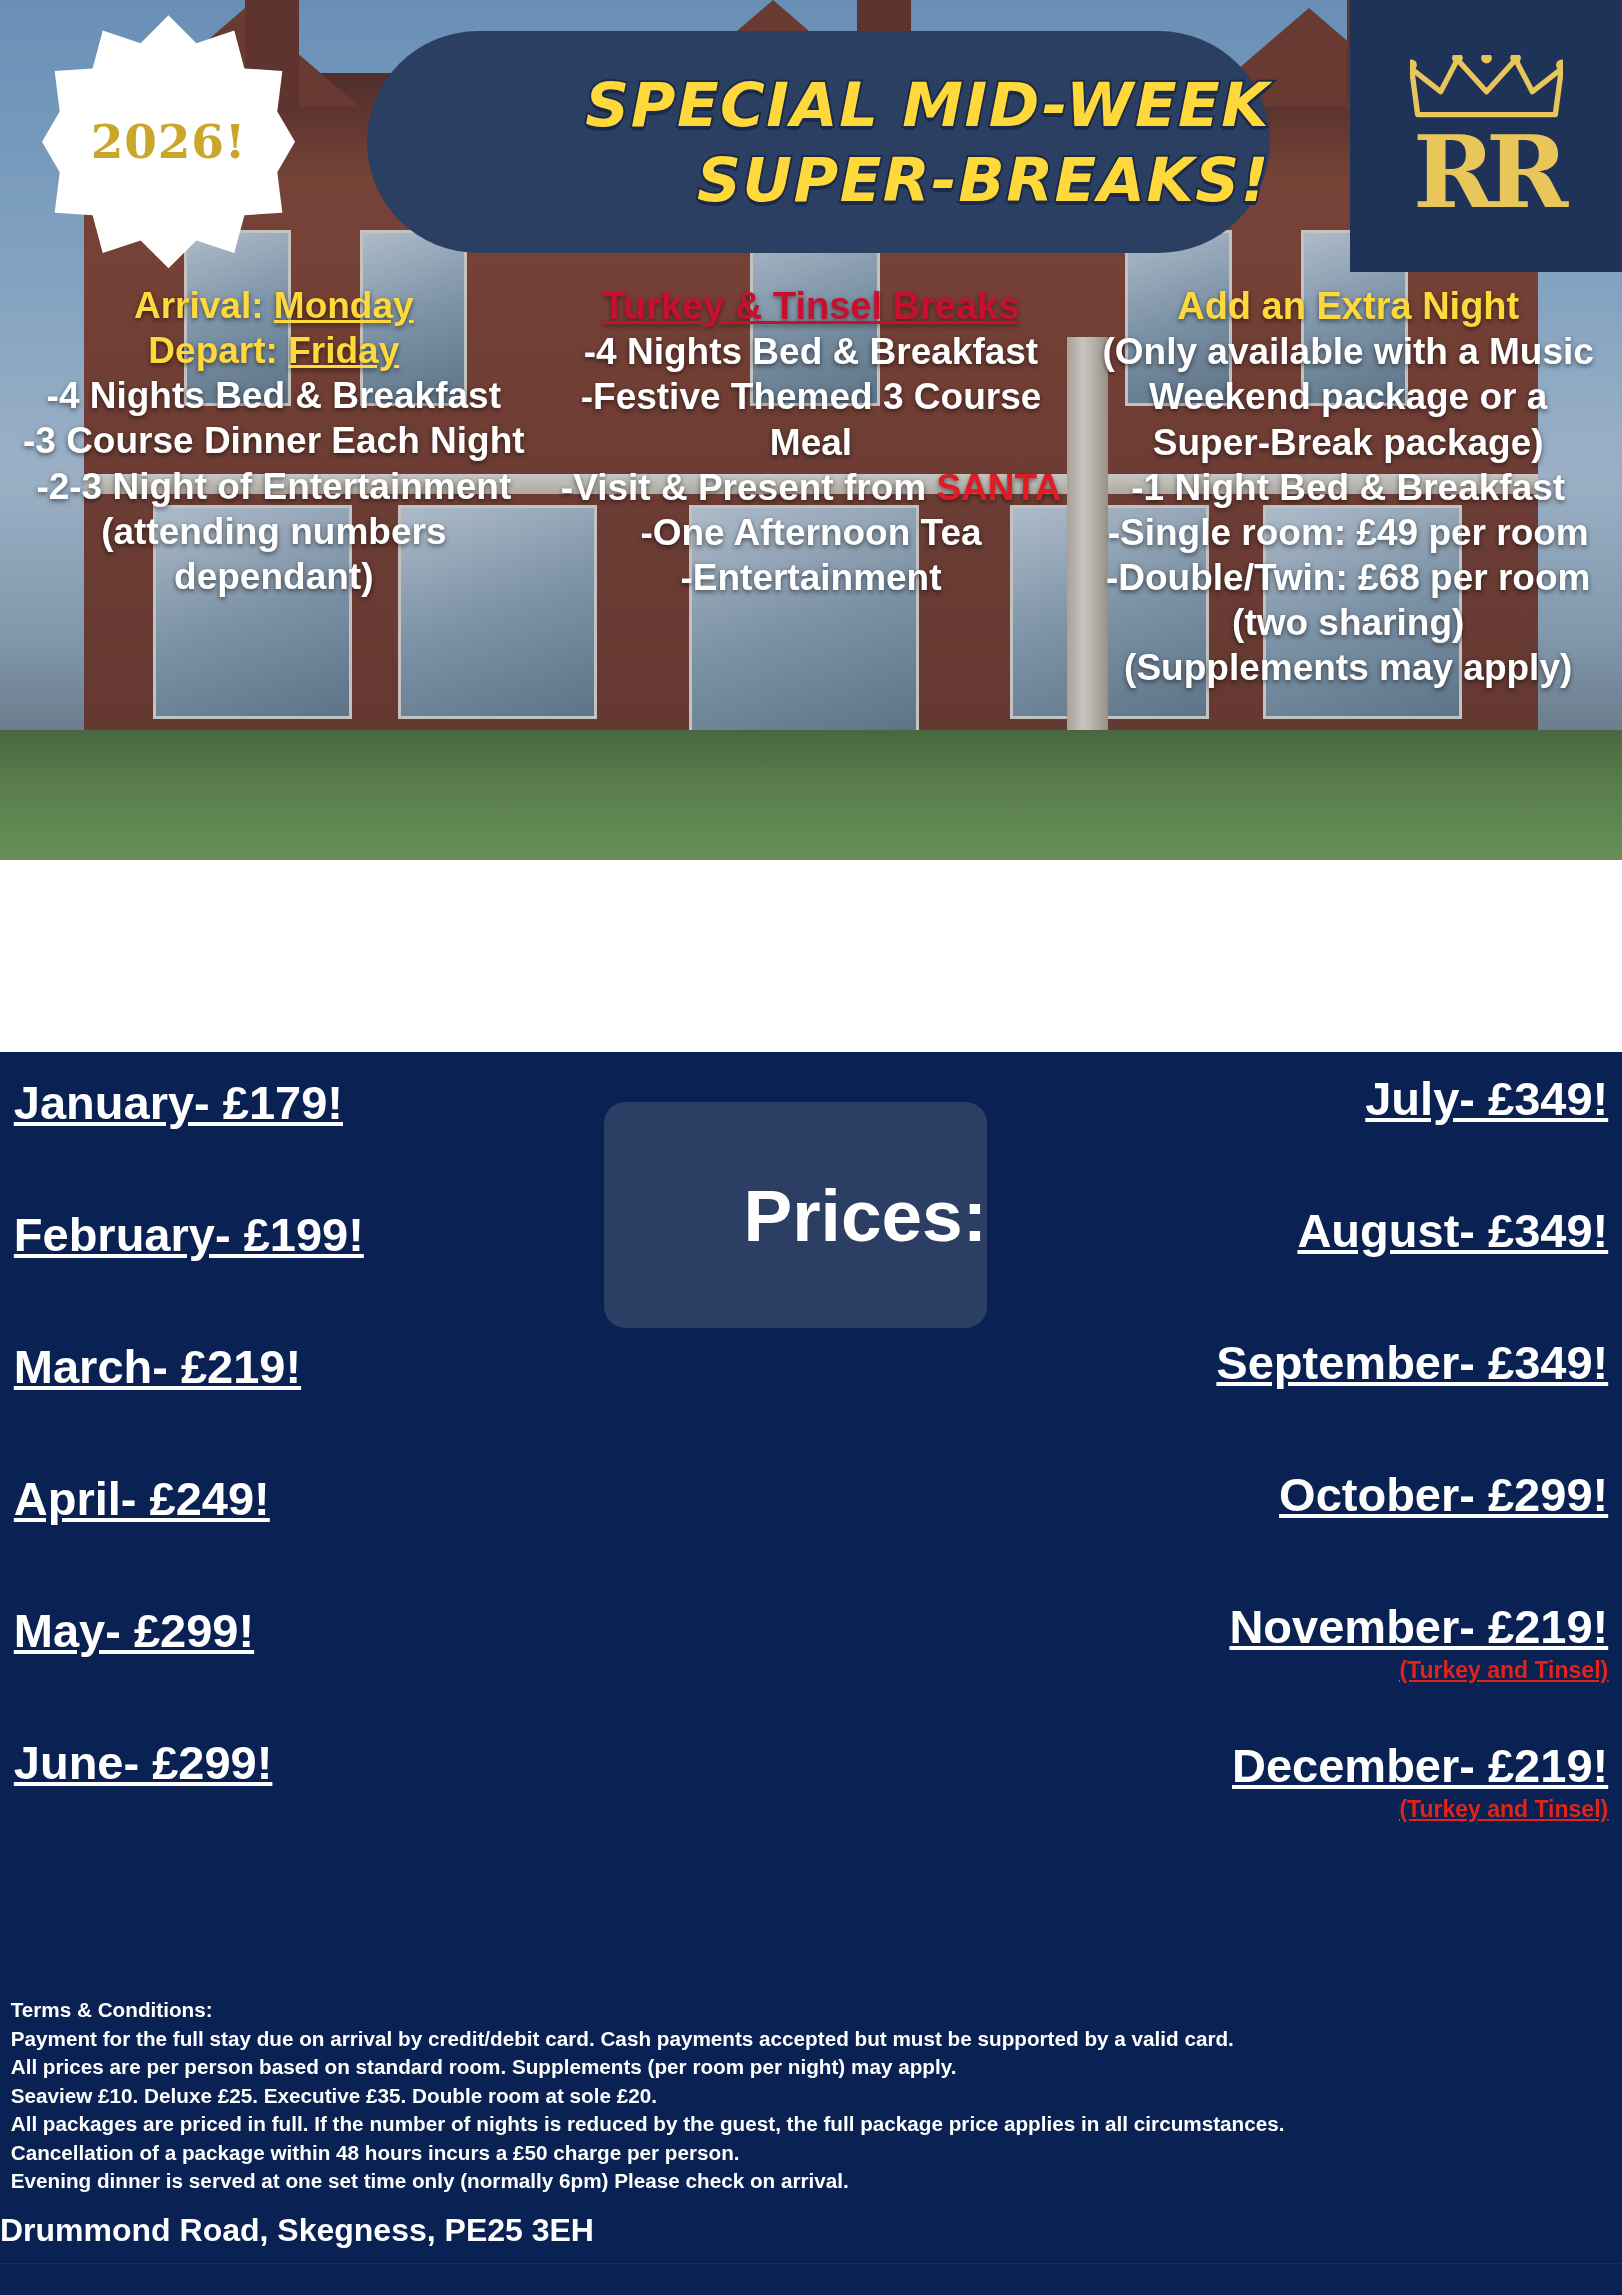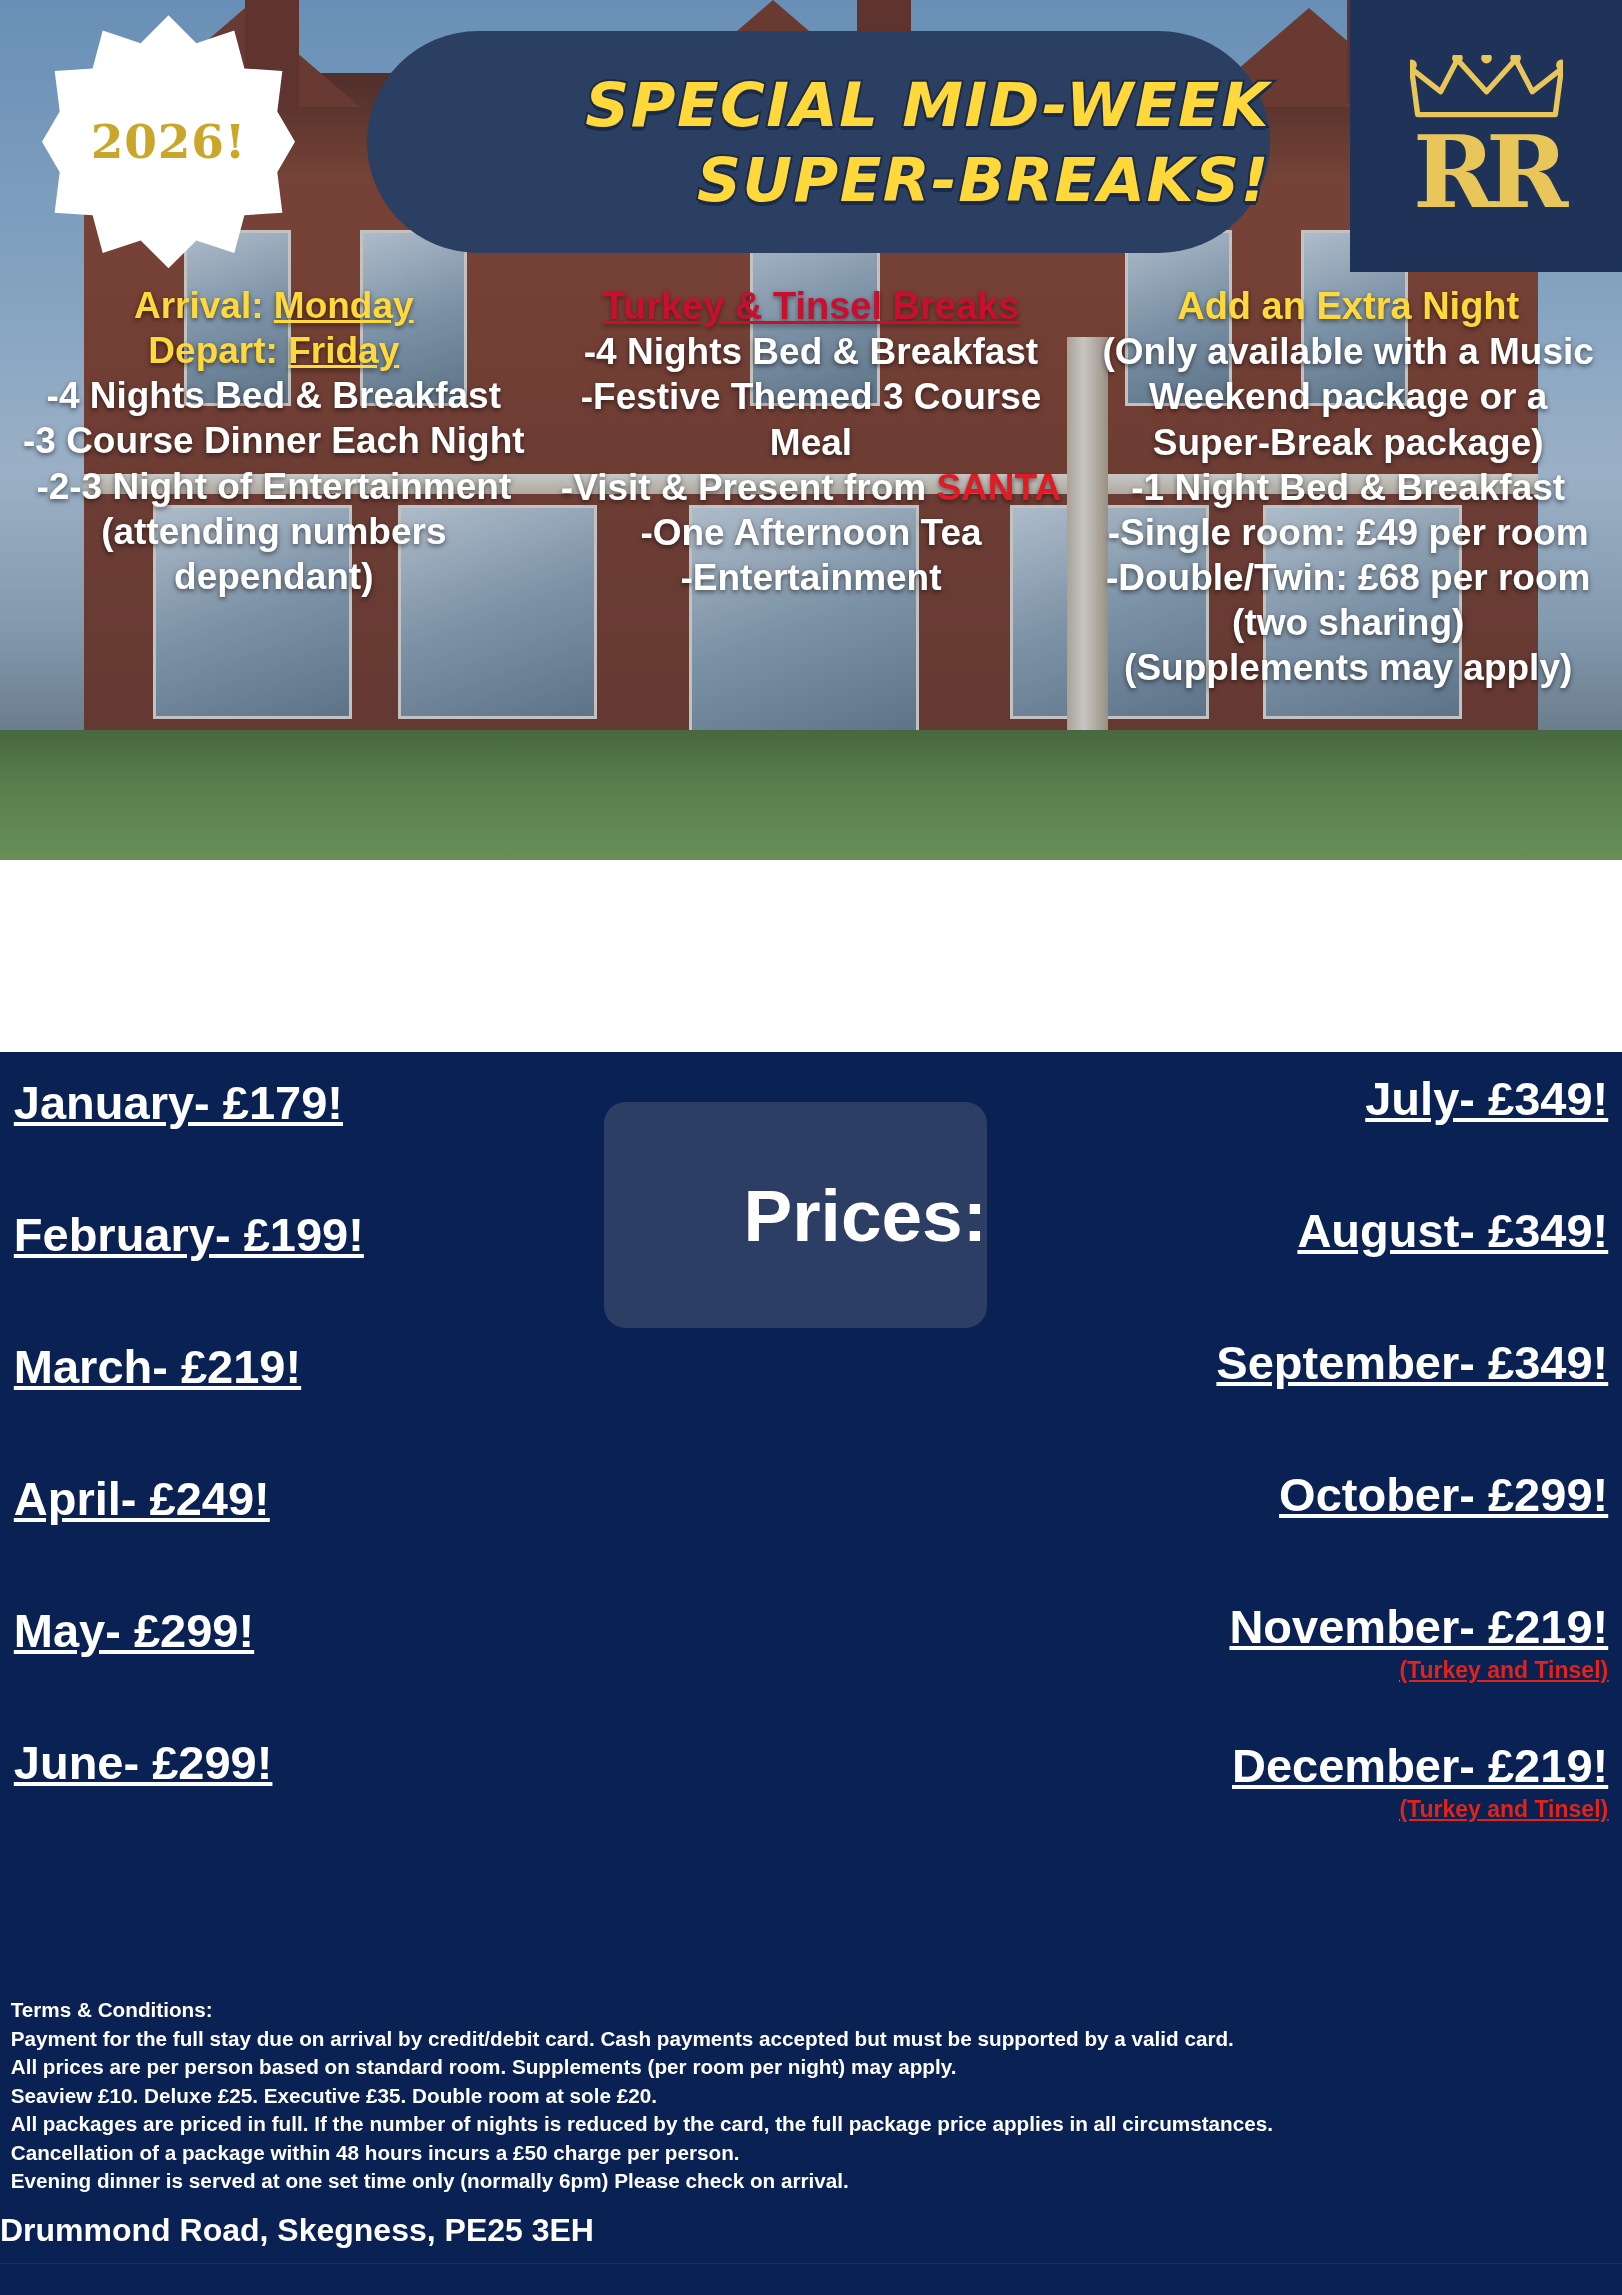--- a/index.html
+++ b/index.html
@@ -414,21 +414,21 @@
       <span>December- £219!</span>
       <span class="price-note">(Turkey and Tinsel)</span>
     </div>
   </div>
 
   <div class="terms">
     <div>Terms &amp; Conditions:</div>
     <div>Payment for the full stay due on arrival by credit/debit card. Cash payments accepted but must be supported by a valid card.</div>
     <div>All prices are per person based on standard room. Supplements (per room per night) may apply.</div>
     <div>Seaview £10. Deluxe £25. Executive £35. Double room at sole £20.</div>
-    <div>All packages are priced in full. If the number of nights is reduced by the card, the full package price applies in all circumstances.</div>
+    <div>All packages are priced in full. If the number of nights is reduced by the guest, the full package price applies in all circumstances.</div>
     <div>Cancellation of a package within 48 hours incurs a £50 charge per person.</div>
     <div>Evening dinner is served at one set time only (normally 6pm) Please check on arrival.</div>
   </div>
 
   <div class="address">Drummond Road, Skegness, PE25 3EH</div>
   <div class="bottom-strip"></div>
 </div>
 
 
 </body></html>

